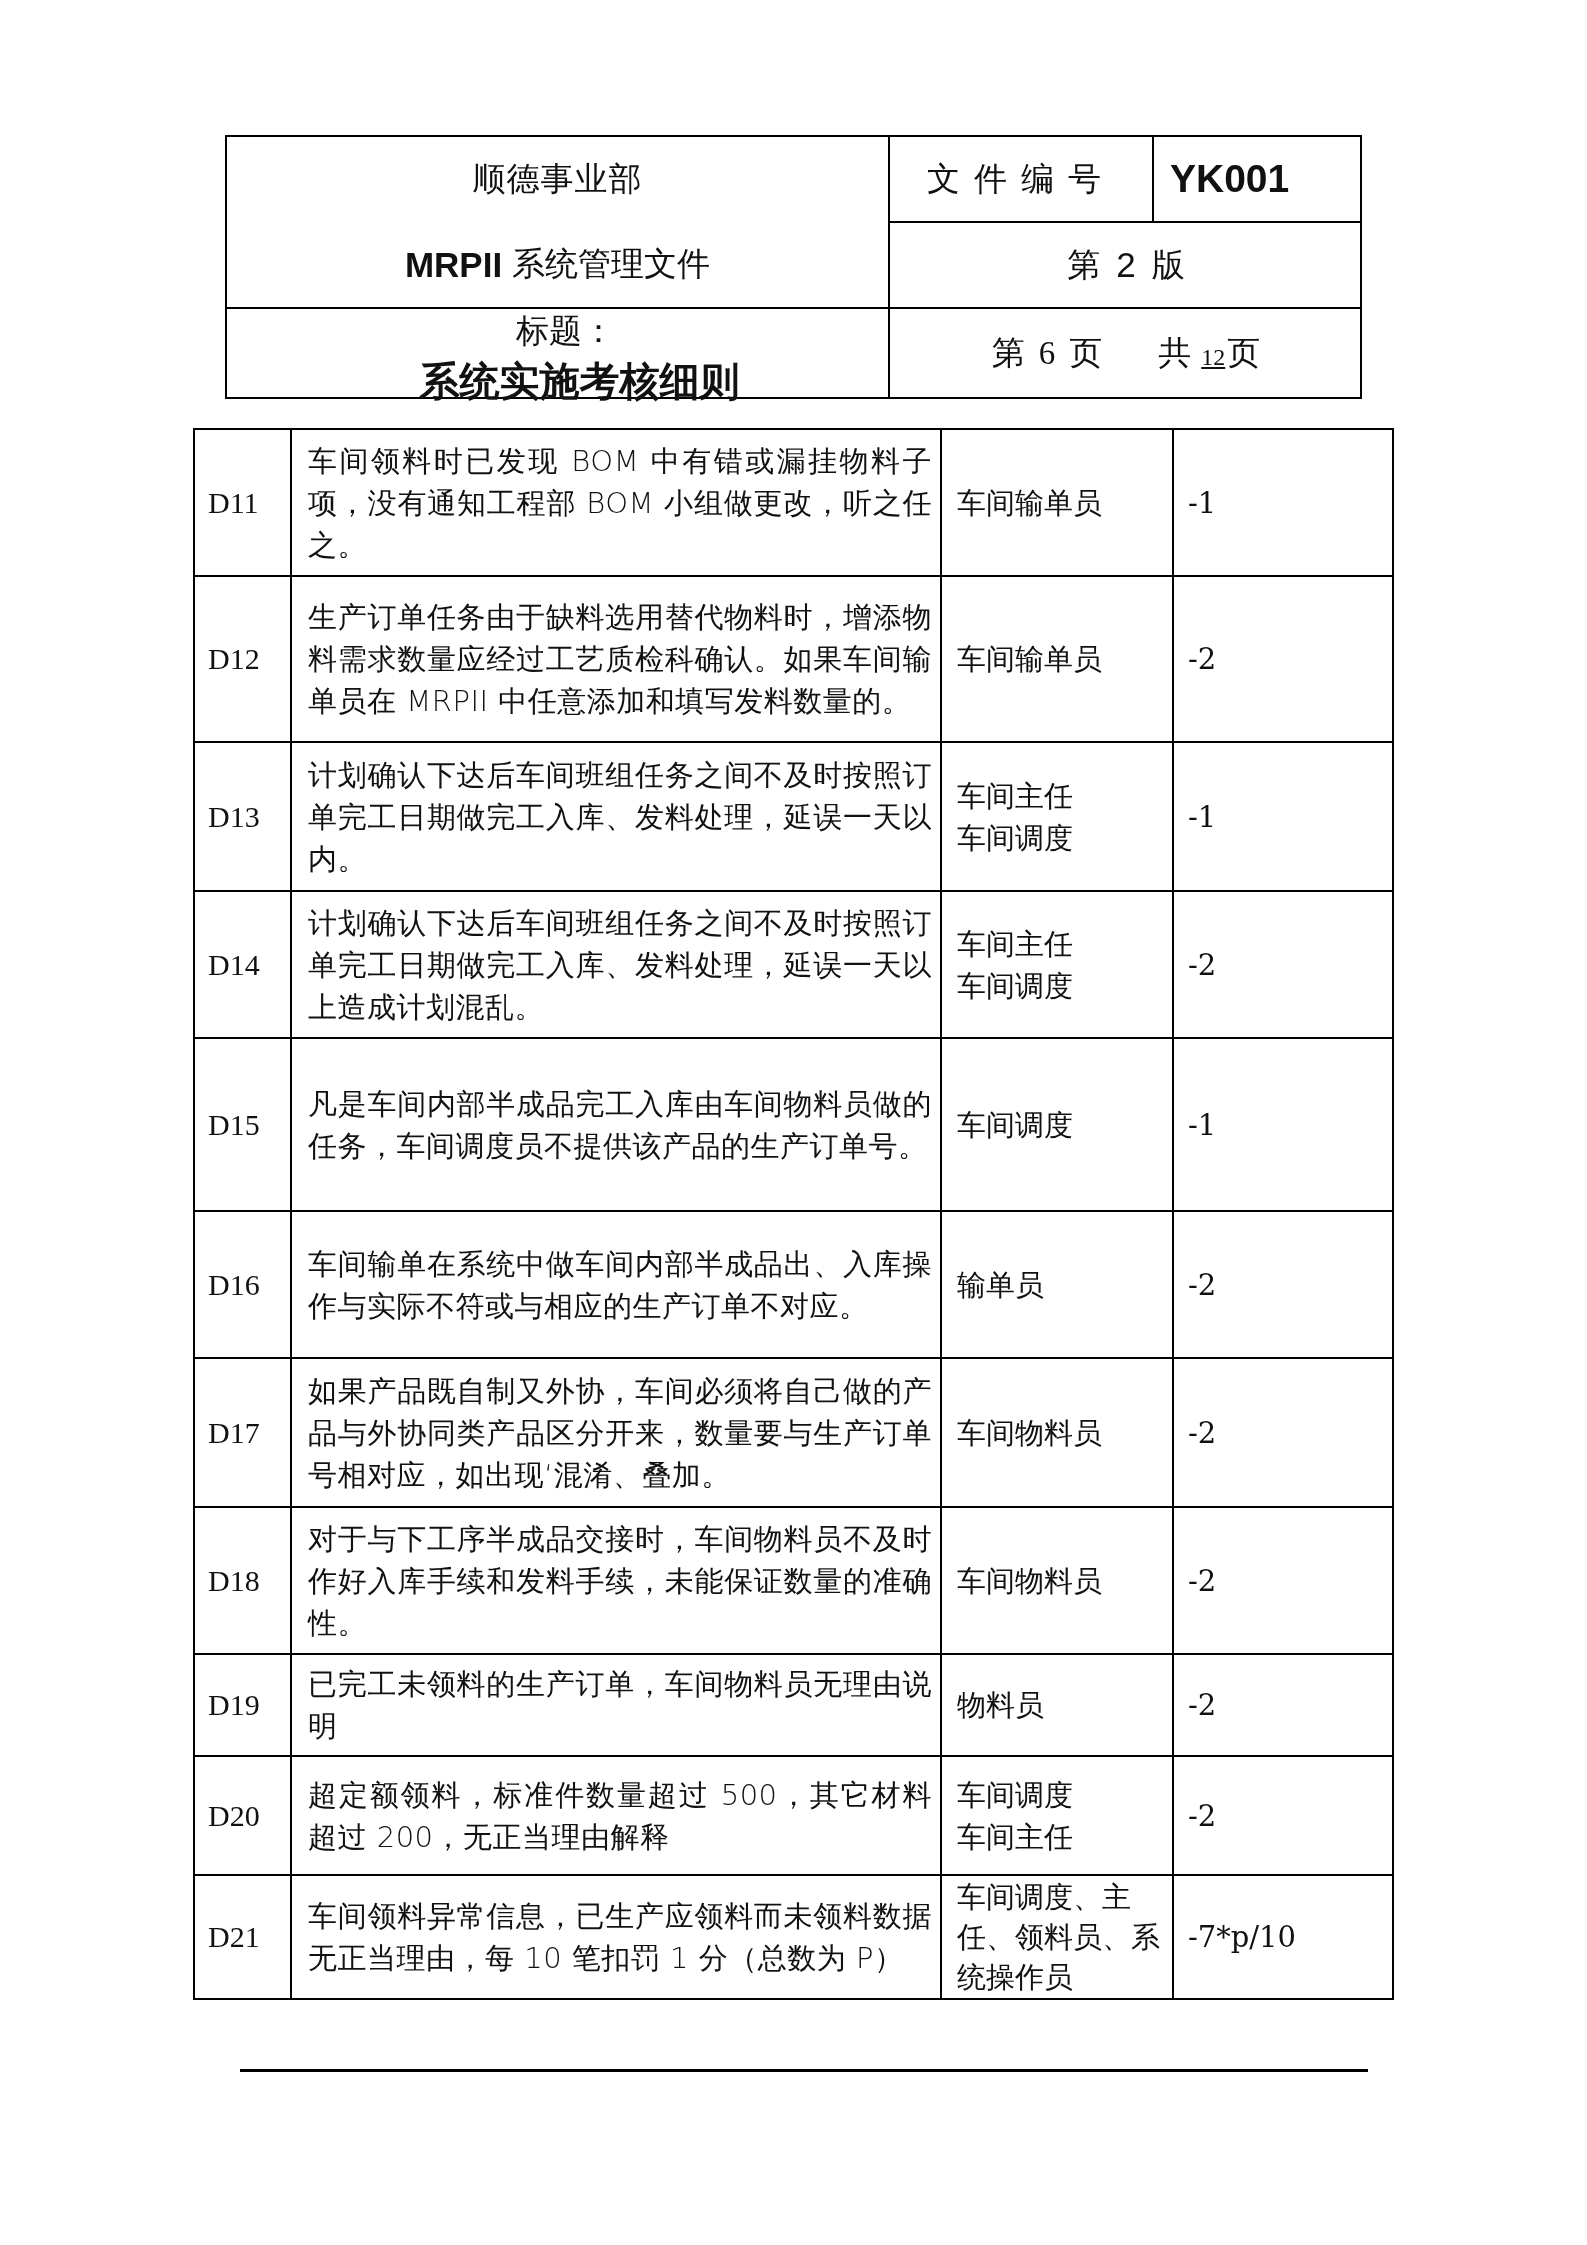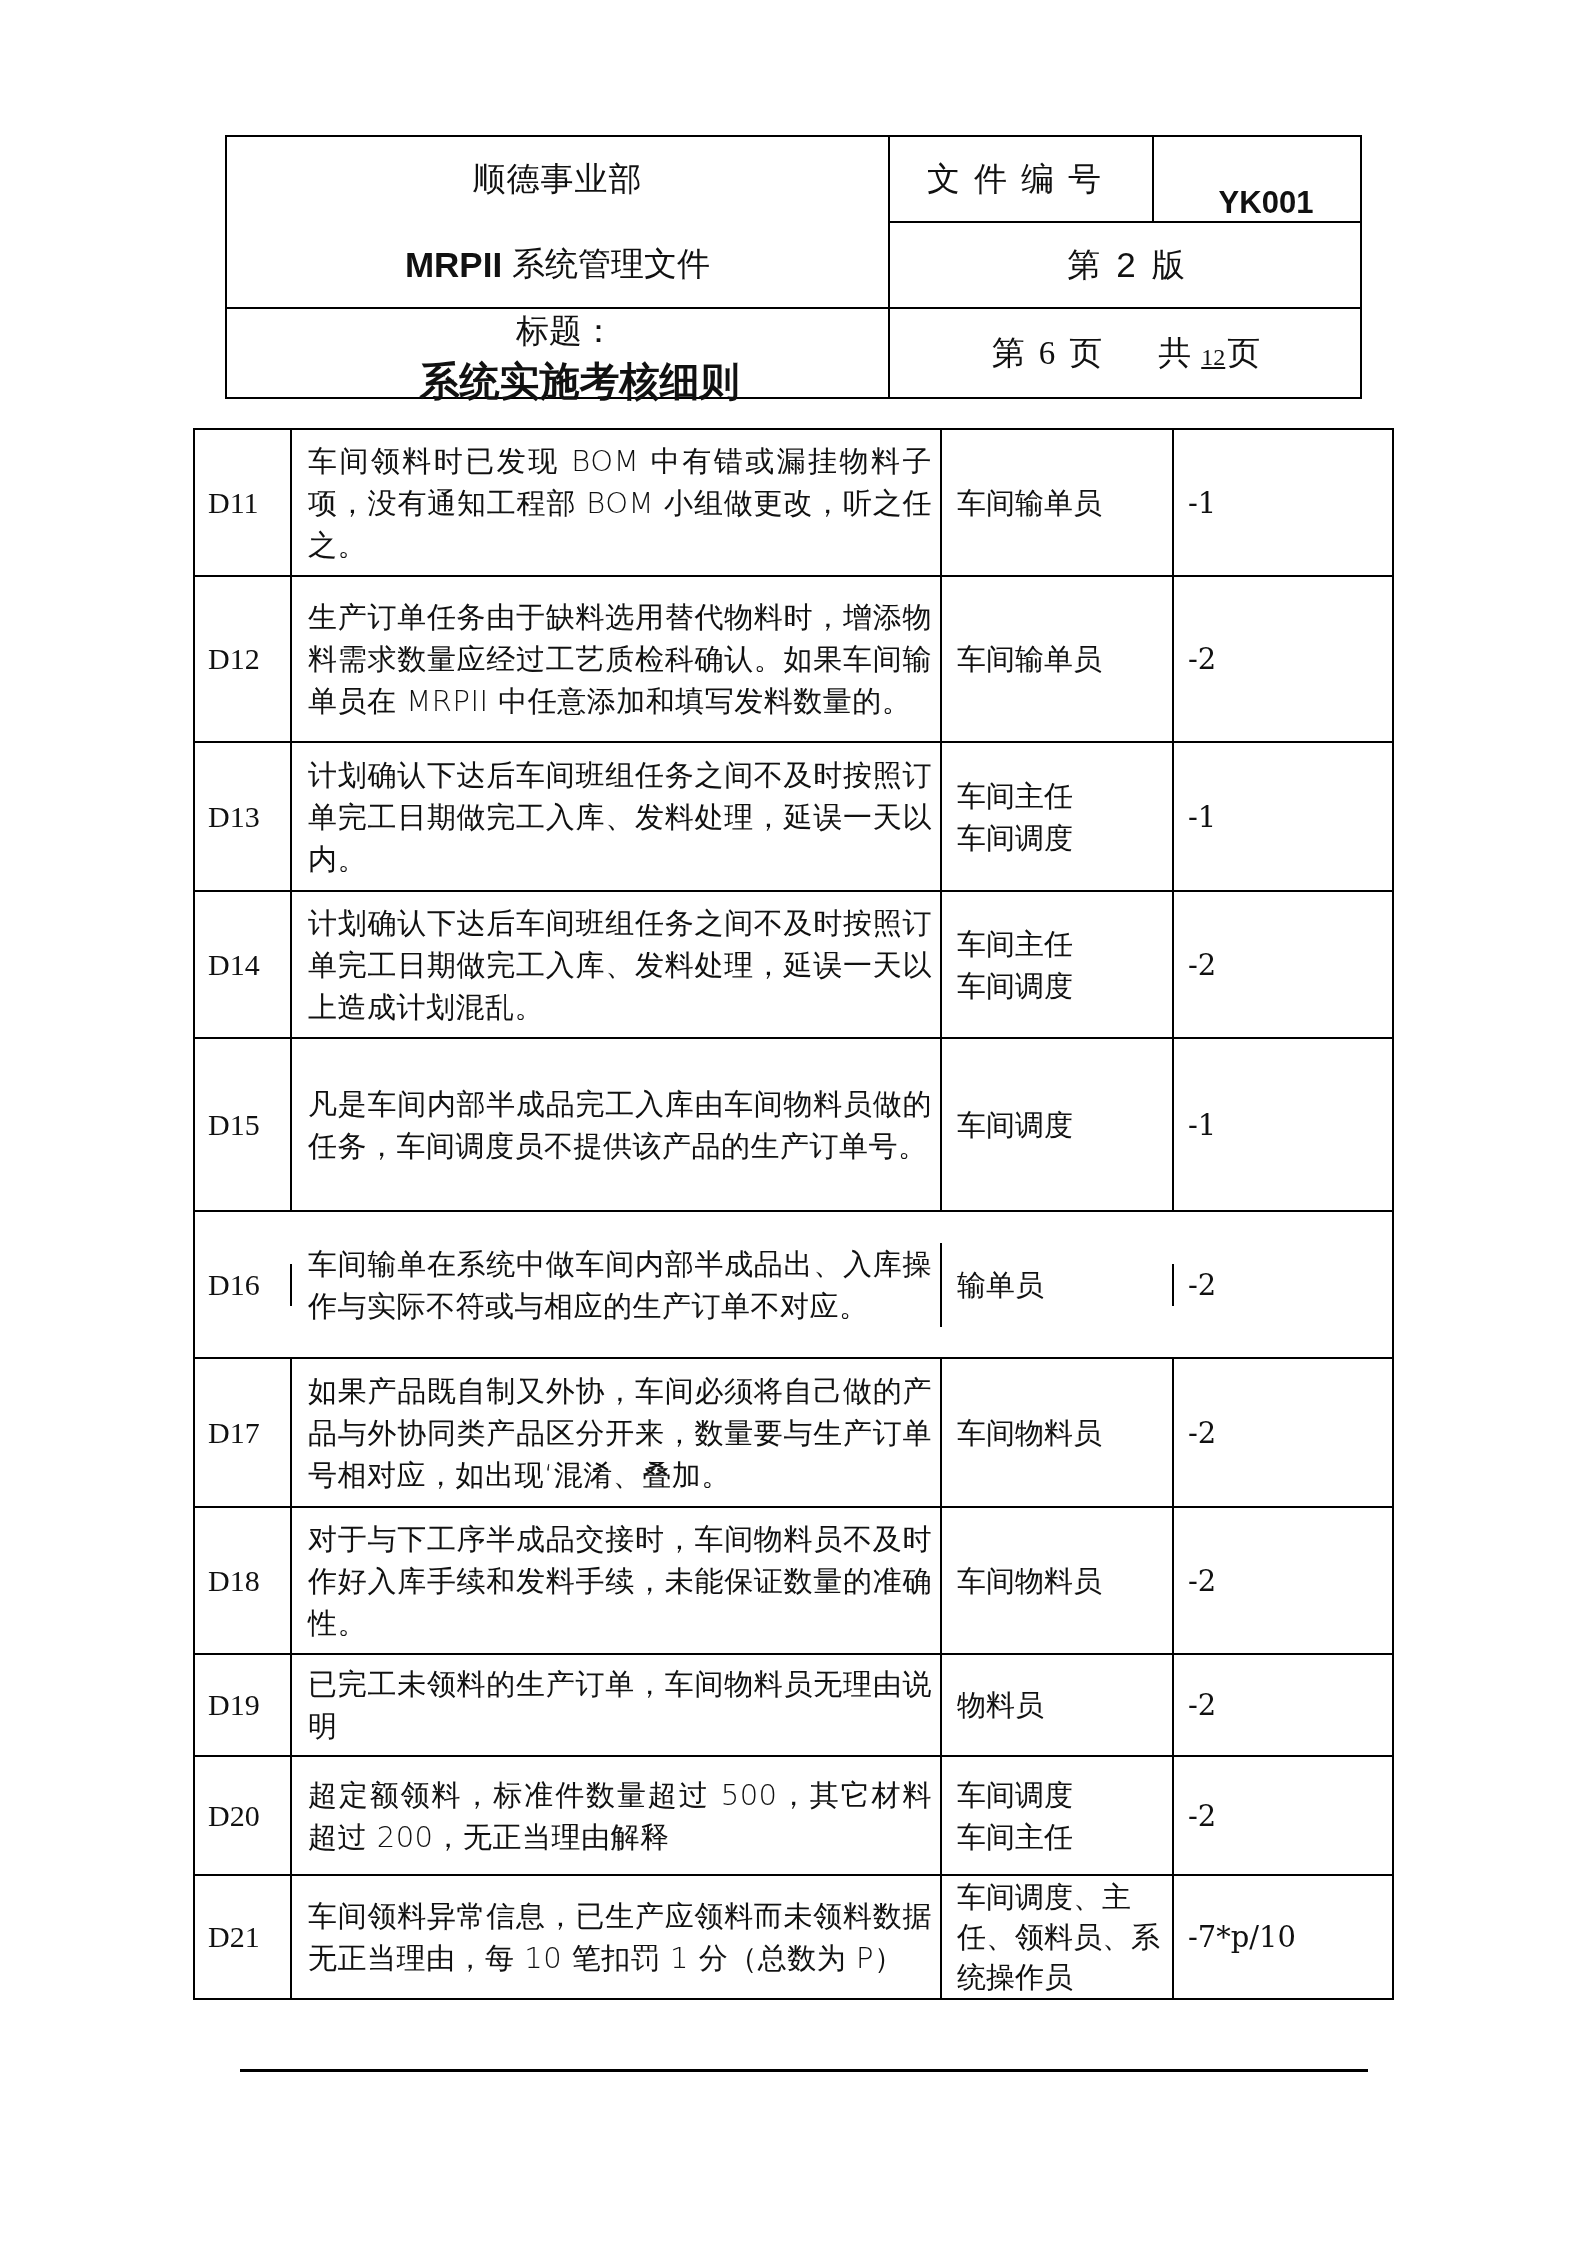--- a/index.html
+++ b/index.html
@@ -14,21 +14,21 @@
   .hdr { left: 225px; top: 135px; width: 1137px; height: 264px; border: 2px solid #000; }
   .hline { position: absolute; background: #000; }
   .hcell {
     position: absolute; display: flex; align-items: center; justify-content: center;
     box-sizing: border-box; font-size: 33px; white-space: nowrap;
   }
   .dept { font-family: "DejaVu Sans", sans-serif; font-weight: 300; letter-spacing: 1px; }
   .sysdoc { font-family: "DejaVu Sans", sans-serif; }
   .sysdoc .brand { font-family: "Liberation Sans", sans-serif; font-weight: 700; font-size: 35px; margin-right: 10px; }
   .docno-label { font-family: "DejaVu Sans", sans-serif; letter-spacing: 14px; }
-  .docno-value { font-family: "Liberation Sans", sans-serif; font-weight: 700; font-size: 31px; justify-content: center; padding-left: 16px; margin-top: 24px; }
+  .docno-value { font-family: "Liberation Sans", sans-serif; font-weight: 700; font-size: 39px; justify-content: flex-start; padding-left: 16px; }
   .version { font-family: "DejaVu Sans", sans-serif; }
   .version .num { font-family: "Liberation Sans", sans-serif; margin: 0 16px; font-size: 35px; }
   .title-cell { justify-content: flex-start; padding-left: 16px; flex-direction: column; }
   .title-label { font-family: "DejaVu Sans", sans-serif; font-size: 33px; }
   .title-text { font-family: "DejaVu Sans", sans-serif; font-weight: 700; font-size: 40px; margin-left: 28px; }
   .pageinfo { font-family: "DejaVu Sans", sans-serif; }
   .pageinfo .pnum { font-family: "Liberation Serif", serif; margin: 0 14px; }
   .pageinfo .gap { display: inline-block; width: 56px; }
   .pageinfo .total { font-family: "Liberation Serif", serif; font-size: 24px; text-decoration: underline; margin: 0 2px 0 10px; position: relative; top: 4px; }
 
@@ -118,21 +118,21 @@
     <div class="cell c-role">车间主任
 车间调度</div>
     <div class="cell c-score">-2</div>
   </div>
   <div class="row" style="height:173px;">
     <div class="cell c-id">D15</div>
     <div class="cell c-desc">凡是车间内部半成品完工入库由车间物料员做的任务，车间调度员不提供该产品的生产订单号。</div>
     <div class="cell c-role">车间调度</div>
     <div class="cell c-score">-1</div>
   </div>
-  <div class="row" style="height:147px;align-items:center;">
+  <div class="row" style="height:147px;">
     <div class="cell c-id">D16</div>
     <div class="cell c-desc">车间输单在系统中做车间内部半成品出、入库操作与实际不符或与相应的生产订单不对应。</div>
     <div class="cell c-role">输单员</div>
     <div class="cell c-score">-2</div>
   </div>
   <div class="row" style="height:149px;">
     <div class="cell c-id">D17</div>
     <div class="cell c-desc">如果产品既自制又外协，车间必须将自己做的产品与外协同类产品区分开来，数量要与生产订单号相对应，如出现‘混淆、叠加。</div>
     <div class="cell c-role">车间物料员</div>
     <div class="cell c-score">-2</div>

